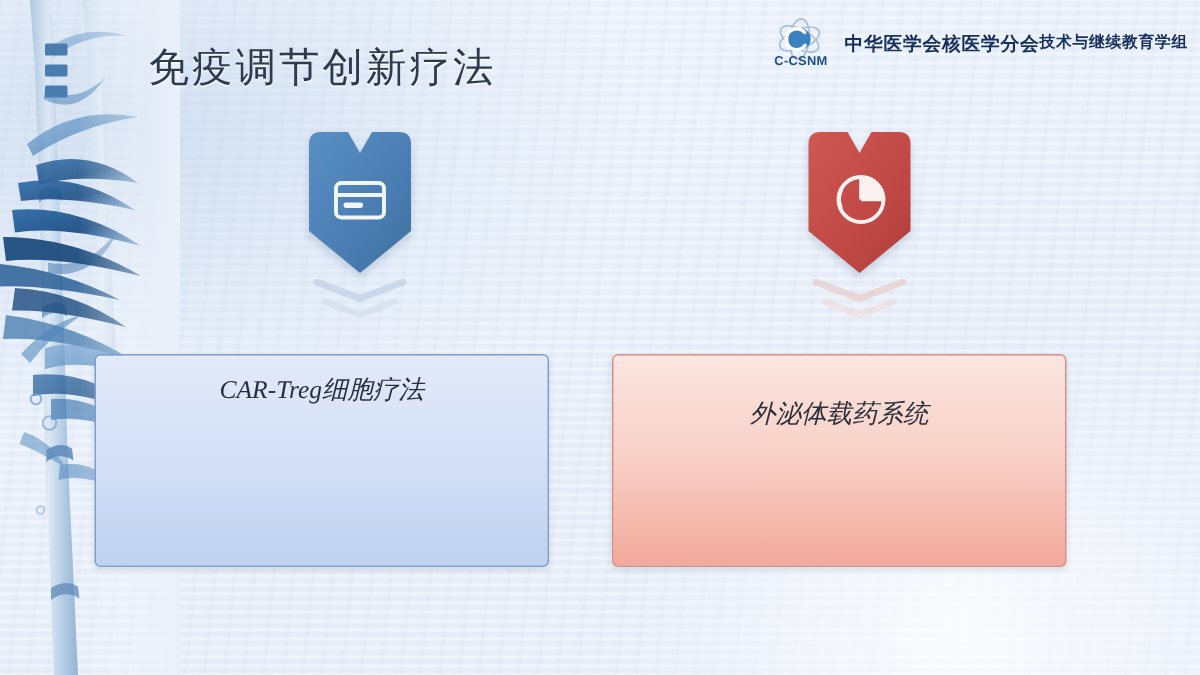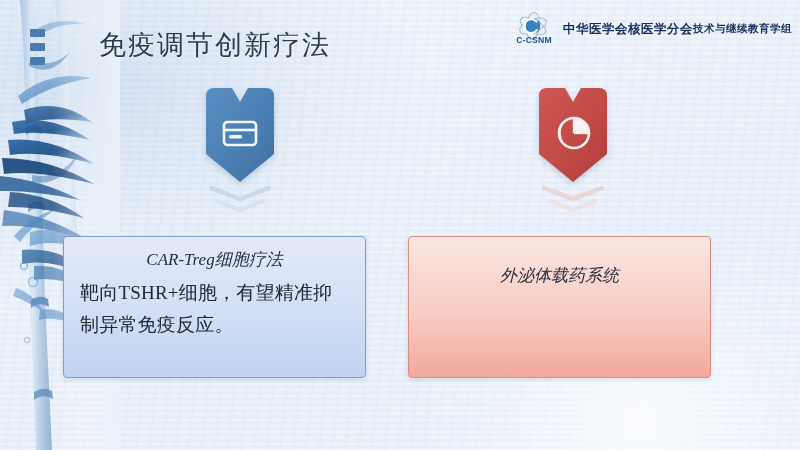--- a/index.html
+++ b/index.html
@@ -336,20 +336,19 @@
       <div class="chev" style="top:15px">
         <svg width="50" height="15" viewBox="0 0 50 15">
           <path d="M2 2 L25 11 L48 2" fill="none" stroke="#efd6d1" stroke-width="4.2" stroke-linecap="round" stroke-linejoin="round" opacity=".5"></path>
         </svg>
       </div>
     </div>
   </div>
 
   <div class="card" id="card-left">
     <div class="card-title">CAR-Treg细胞疗法</div>
-    <div class="card-body">靶向TSHR+细胞，有望精准抑制异常免疫反应。</div>
   </div>
 
   <div class="card" id="card-right">
     <div class="card-title">外泌体载药系统</div>
   </div>
 
 </div>
 
 </body></html>

